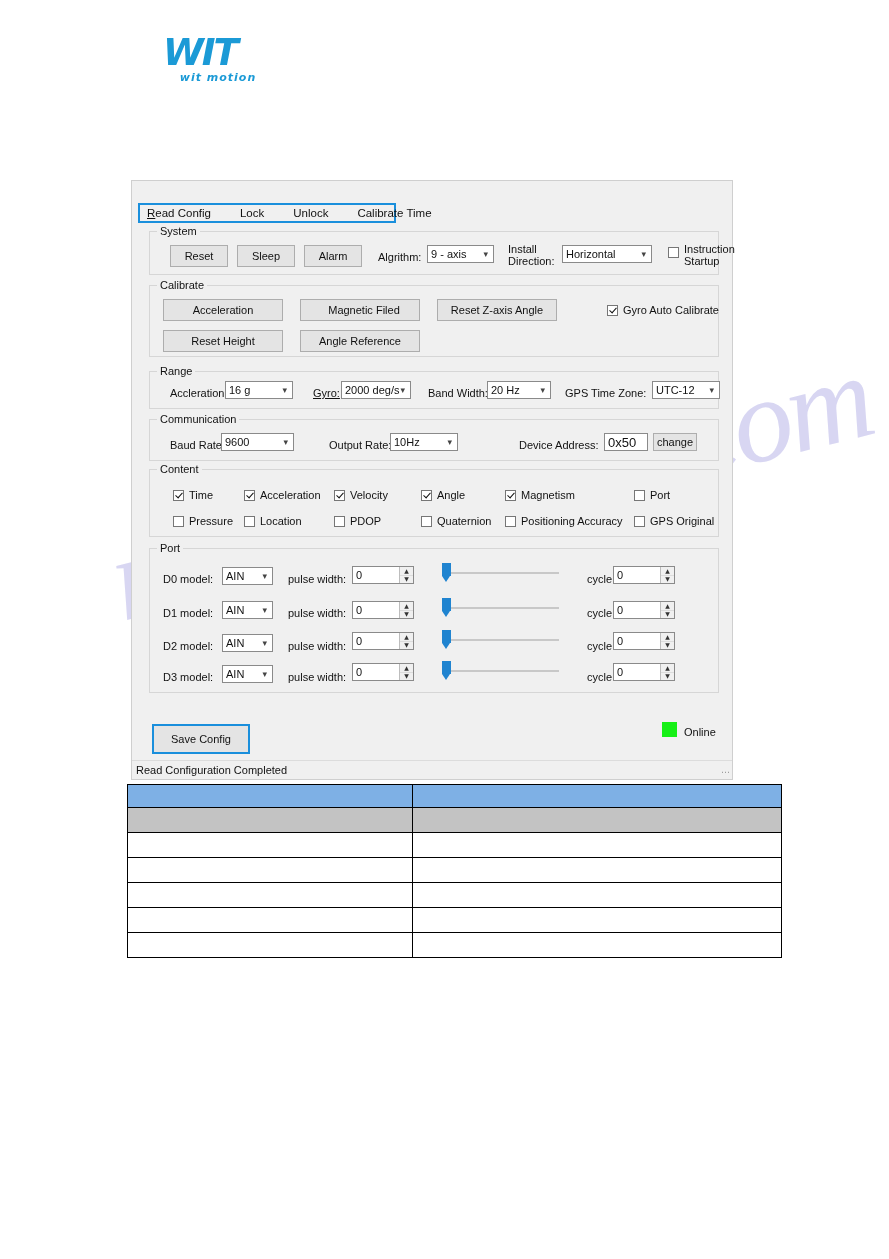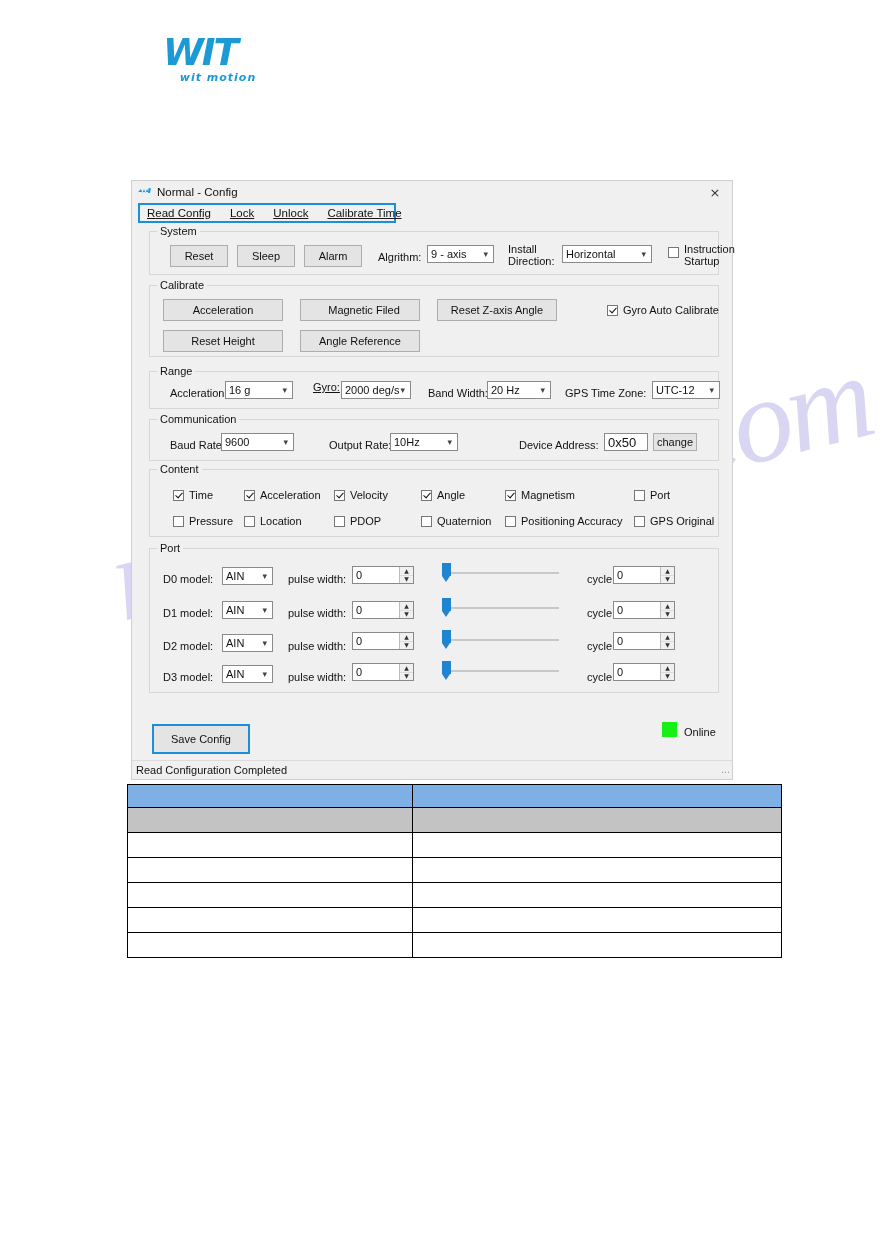--- a/index.html
+++ b/index.html
@@ -117,22 +117,21 @@
     left: 6px;
     top: 22px;
     width: 258px;
     height: 20px;
     border: 2px solid #1a8fdc;
     box-sizing: border-box;
     background: #f0f0f0;
     display: flex;
     align-items: center;
     padding-left: 7px;
-    gap: 19px;
-    text-decoration: underline;
+    gap: 29px;
   }
   .menu-item {
     font-size: 11.5px;
     color: #111;
     white-space: nowrap;
   }
   .menu-item u { text-decoration: underline; }
 
   
   .groupbox {
@@ -375,30 +374,20 @@
 
 <div class="watermark">manualshive.com</div>
 
 <div class="logo-wrap">
   <div class="logo-main">WIT</div>
   <div class="logo-sub">wit motion</div>
 </div>
 
 <div class="app-window">
 
-  <div class="titlebar">
-    <span class="title-icon">
-      <svg width="14" height="12" viewBox="0 0 14 12">
-        <path d="M0 5 L3 2 L4.5 6 L6 2 L7.5 6 L9 2 L10.5 5 Z" fill="#1b9ad6"></path>
-        <path d="M10.5 1.2 L13 1.2 L12 6 L10 6 Z" fill="#1b9ad6"></path>
-      </svg>
-    </span>
-    <span class="title-text">Normal - Config</span>
-    <span class="close-btn">×</span>
-  </div>
 
   <div class="menubar-ring">
     <span class="menu-item"><u>R</u>ead Config</span>
     <span class="menu-item">Lock</span>
     <span class="menu-item">Unlock</span>
     <span class="menu-item">Calibrate Time</span>
   </div>
 
   <div class="groupbox" style="left:17px; top:50px; width:570px; height:44px;">
     <span class="group-label">System</span>
@@ -448,21 +437,21 @@
 
   <div class="groupbox" style="left:17px; top:190px; width:570px; height:38px;">
     <span class="group-label">Range</span>
 
     <span class="lbl" style="left:20px; top:15px;">Accleration:</span>
     <div class="combo" style="left:75px; top:9px; width:68px; height:18px;">
       <span>16 g</span>
       <span class="caret">▾</span>
     </div>
 
-    <span class="lbl" style="left:163px; top:9px;text-decoration:underline;">Gyro:</span>
+    <span class="lbl" style="left:163px; top:15px;text-decoration:underline;">Gyro:</span>
     <div class="combo" style="left:191px; top:9px; width:70px; height:18px;">
       <span>2000 deg/s</span>
       <span class="caret">▾</span>
     </div>
 
     <span class="lbl" style="left:278px; top:15px;">Band Width:</span>
     <div class="combo" style="left:337px; top:9px; width:64px; height:18px;">
       <span>20   Hz</span>
       <span class="caret">▾</span>
     </div>

